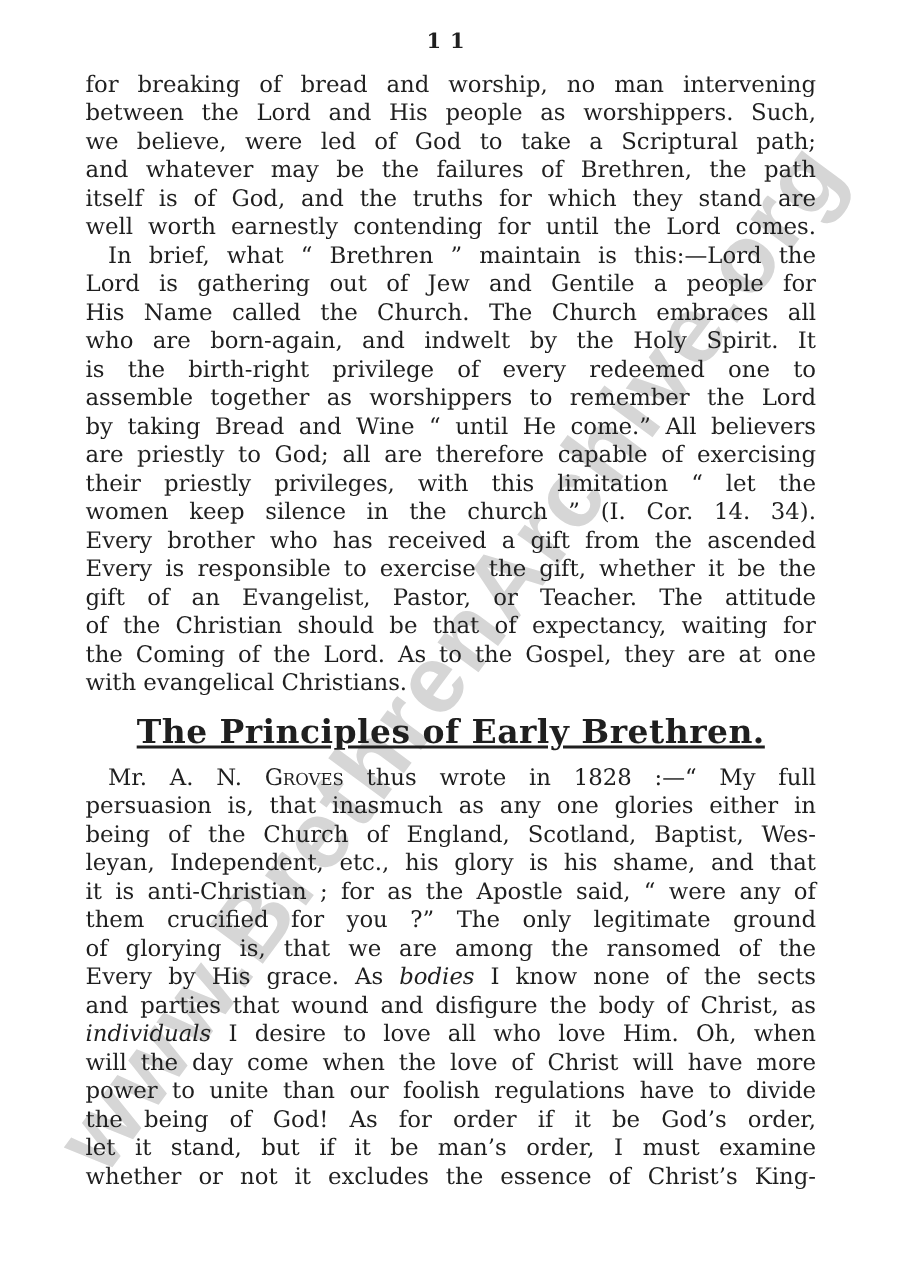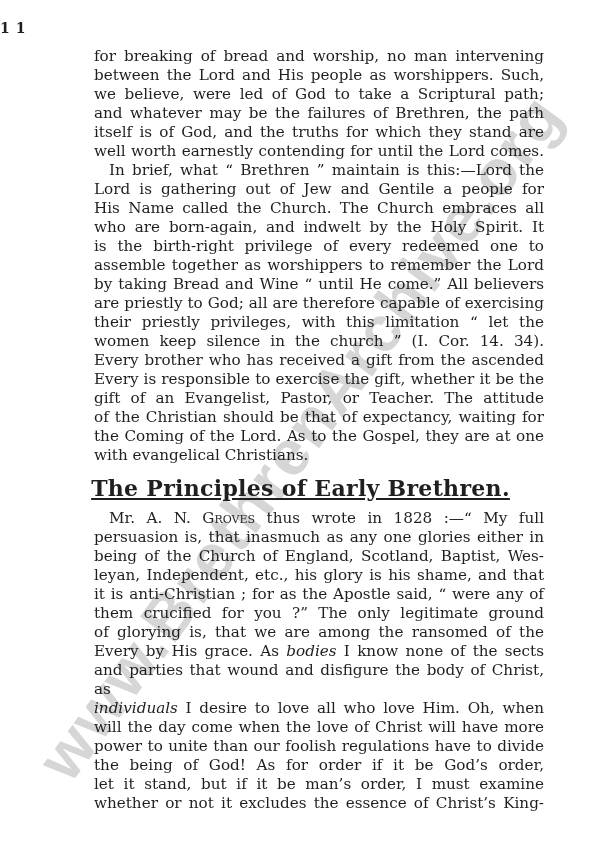--- a/index.html
+++ b/index.html
@@ -30,39 +30,38 @@
     letter-spacing: 2px;
     color: var(--watermark);
     white-space: nowrap;
     z-index: 1;
     user-select: none;
     pointer-events: none;
   }
   .page-number {
     position: absolute;
     top: 20px; left: 0; right: 0;
-    text-align: left;
+    text-align: center;
     font-size: 14px;
     font-weight: bold;
     letter-spacing: 6px;
     z-index: 2;
   }
   .text-column {
     position: absolute;
     left: 57px; top: 47px;
     width: 487px;
     font-size: 15.2px;
     line-height: 19px;
     z-index: 2;
   }
   .para { margin: 0; }
   .line {
     text-align: justify;
     text-align-last: justify;
-    margin-left: 37px;
   }
   .line.flush-last { text-align-last: left; }
   .line.indented { text-indent: 15px; }
   .seg.italic { font-style: italic; }
   .seg.smallcaps { font-variant: small-caps; }
   .heading {
     text-align: center;
     text-align-last: center;
     font-weight: bold;
     font-size: 22px;

